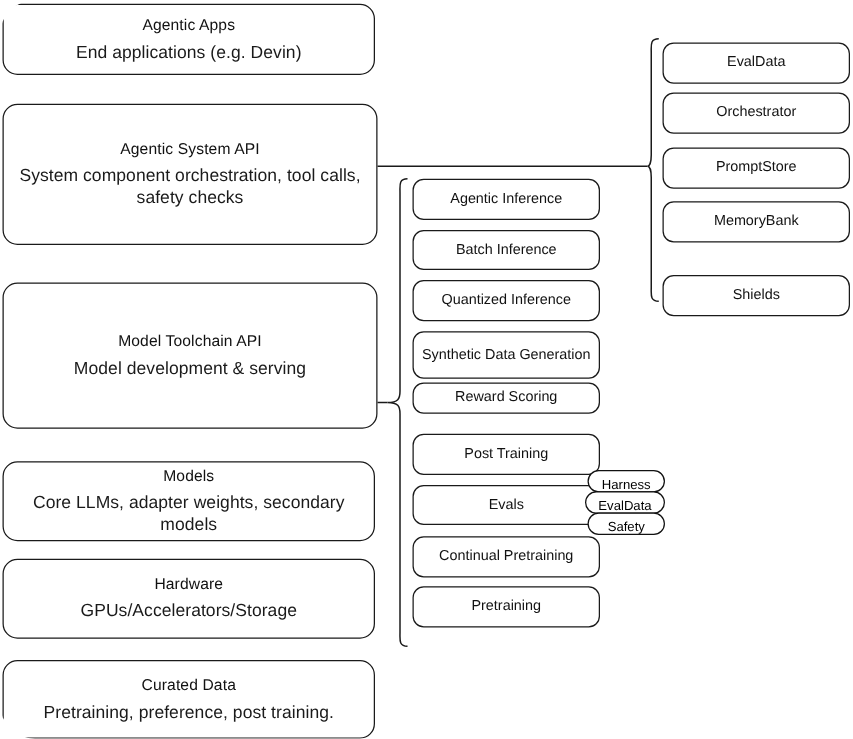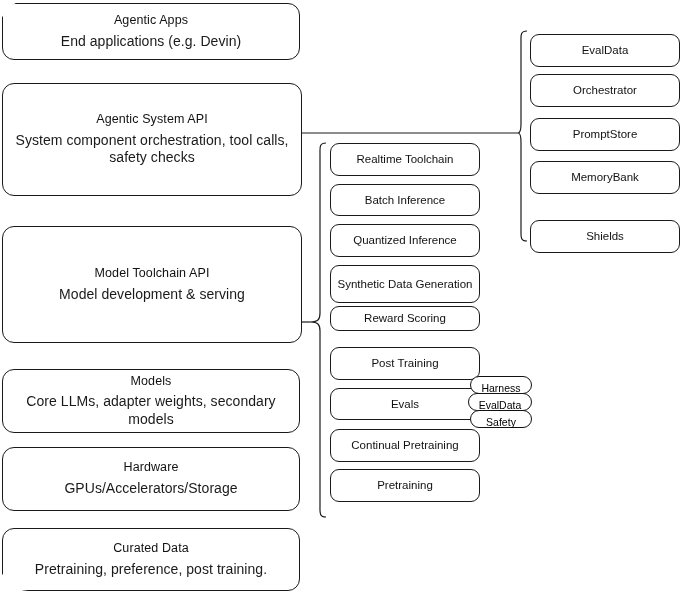--- a/index.html
+++ b/index.html
@@ -144,21 +144,21 @@
     <div class="layer-title">Hardware</div>
     <div class="layer-sub">GPUs/Accelerators/Storage</div>
   </div>
 
   <div class="node layer" style="left:2px; top:528px; width:298px; height:63px;">
     <div class="layer-title">Curated Data</div>
     <div class="layer-sub">Pretraining, preference, post training.</div>
   </div>
 
   <div class="node cap" style="left:330px; top:143px; width:150px; height:33px;">
-    <span>Realtime Toolchain</span>
+    <span>Agentic Inference</span>
   </div>
   <div class="node cap" style="left:330px; top:184px; width:150px; height:32px;">
     <span>Batch Inference</span>
   </div>
   <div class="node cap" style="left:330px; top:224px; width:150px; height:33px;">
     <span>Quantized Inference</span>
   </div>
   <div class="node cap" style="left:330px; top:265px; width:150px; height:38px;">
     <span>Synthetic Data Generation</span>
   </div>

